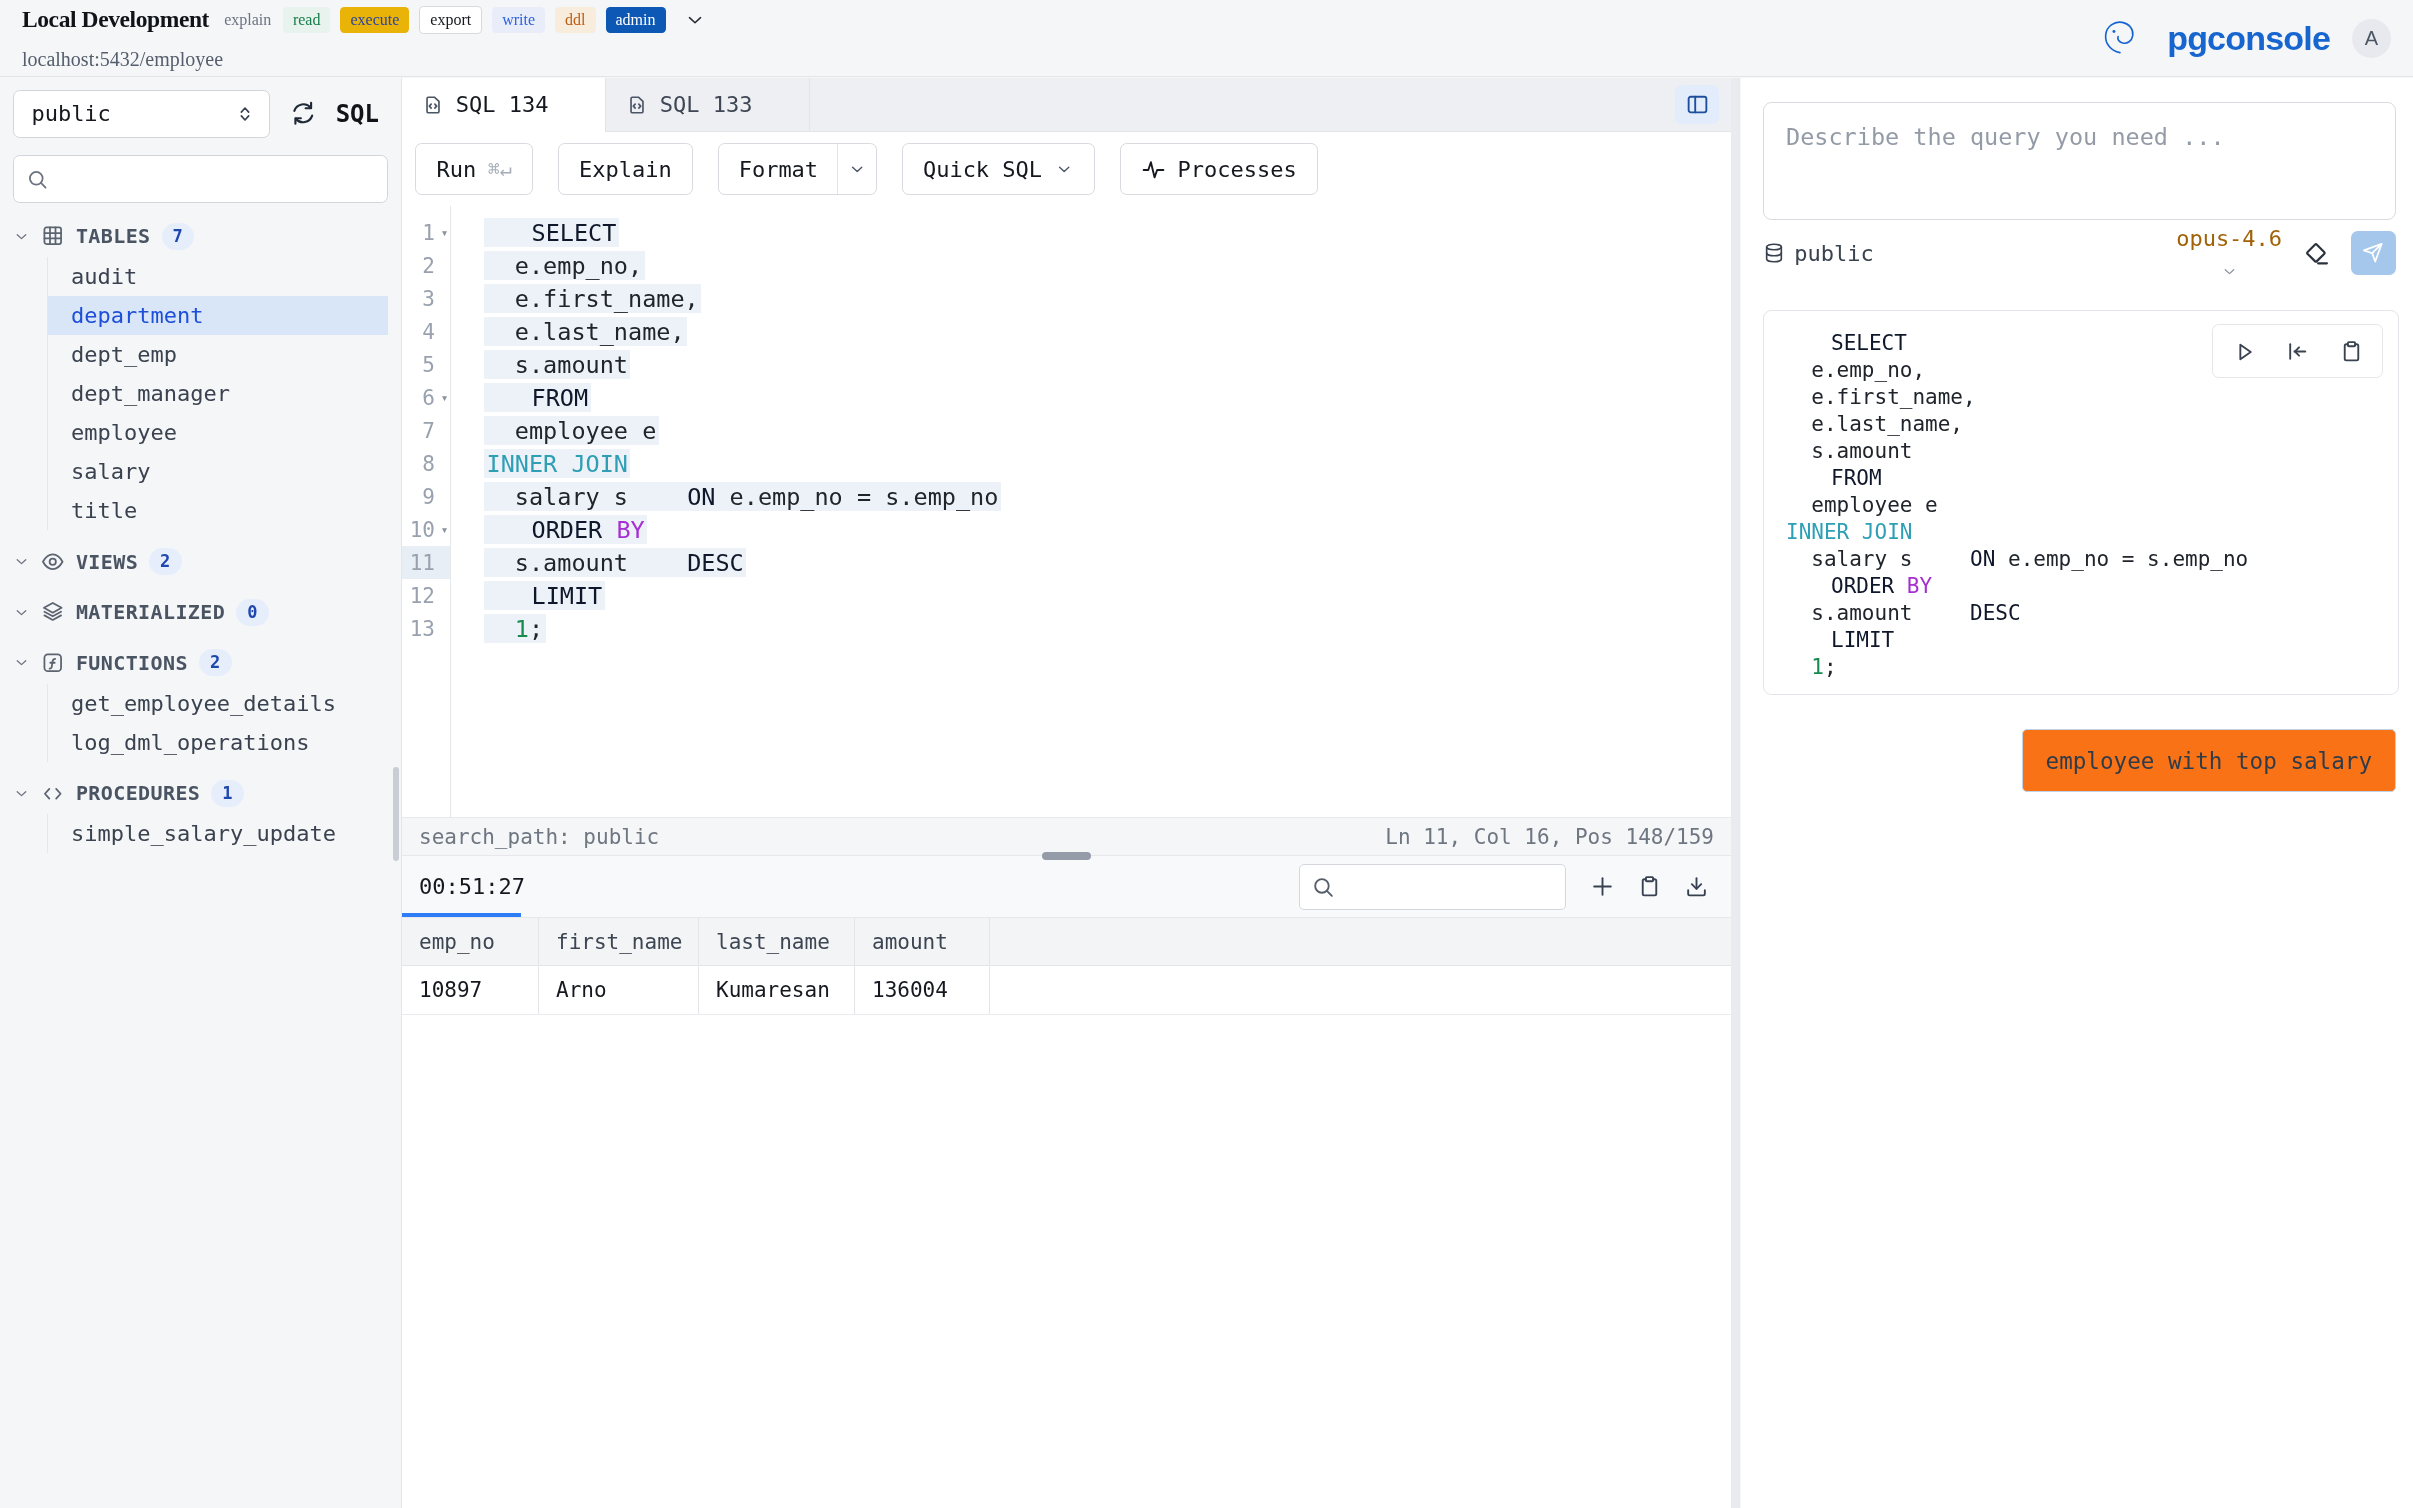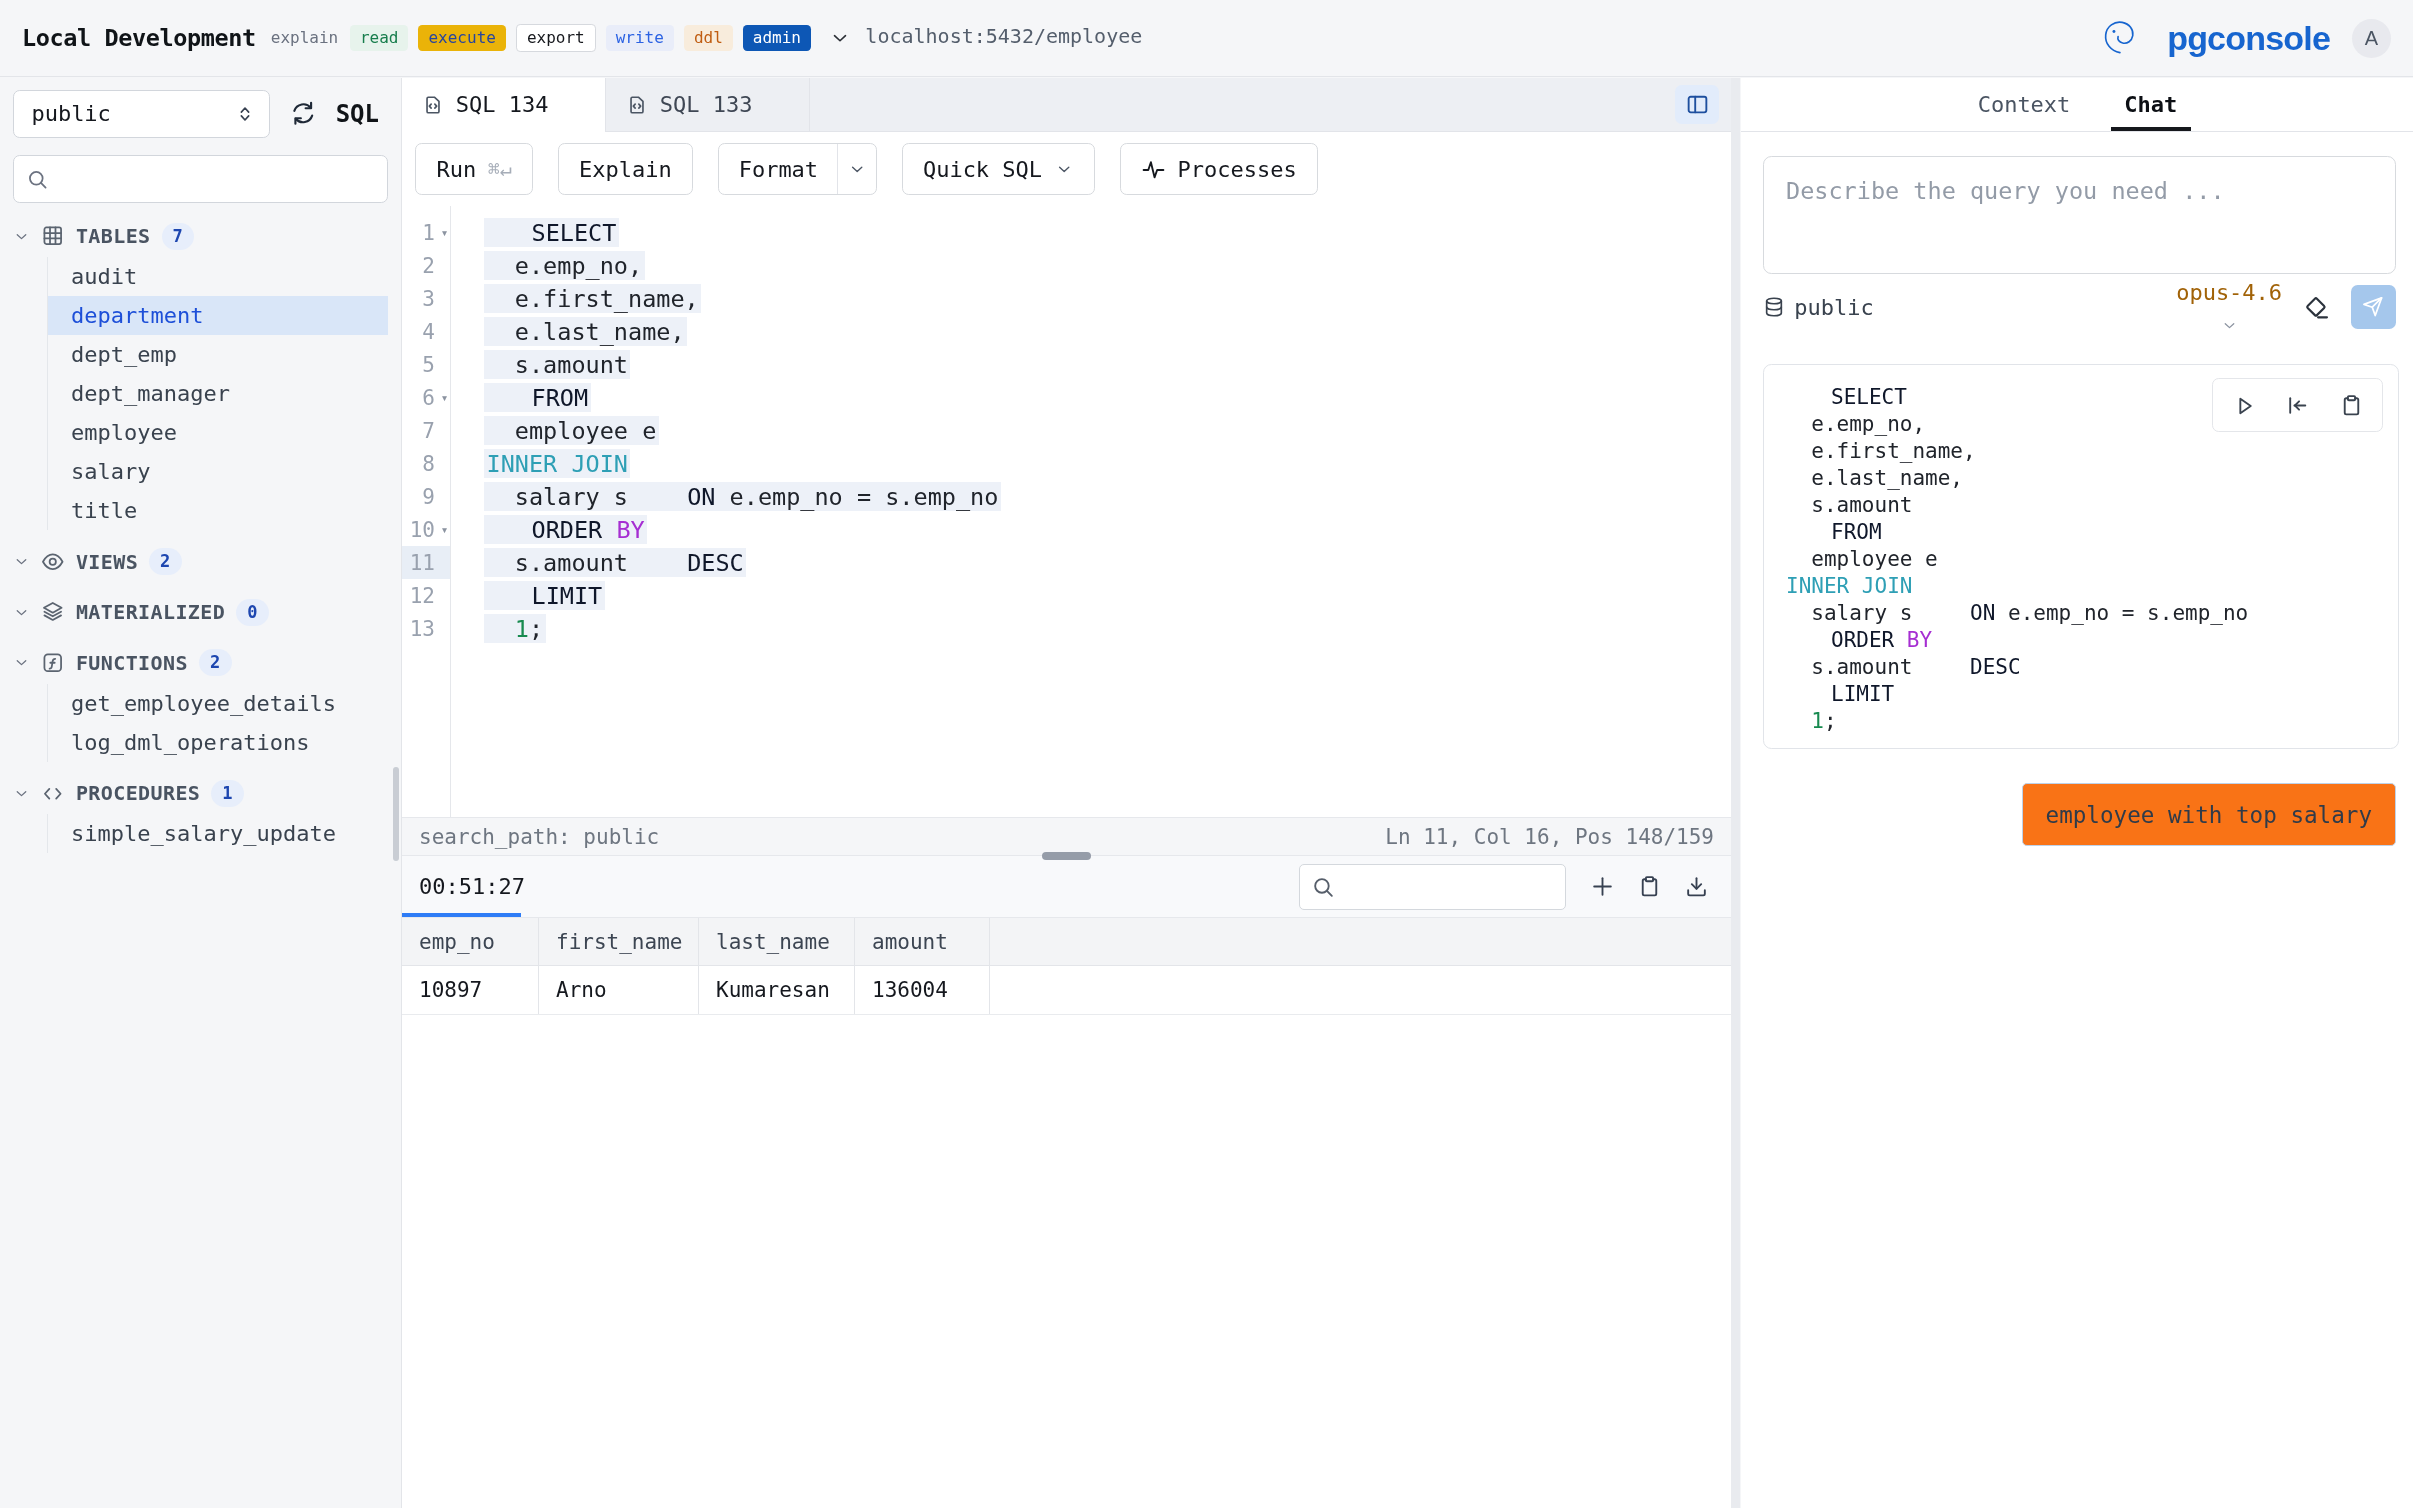--- a/index.html
+++ b/index.html
@@ -5,21 +5,21 @@
   *{box-sizing:border-box;margin:0;padding:0;}
   html,body{width:2413px;height:1508px;}
   body{position:relative;background:#f5f6f8;overflow:hidden;
        font-family:"DejaVu Sans Mono","Liberation Mono",monospace;color:#15181e;}
   .ic{display:inline-flex;align-items:center;justify-content:center;flex:none;}
   .ic svg{width:100%;height:100%;}
 
   
   #header{position:absolute;left:0;top:0;width:2413px;height:77px;border-bottom:0.8px solid #e3e5e9;
           display:flex;justify-content:space-between;align-items:center;padding:0 22px;}
-  #hdr-left{display:flex;flex-direction:row;gap:14px;}
+  #hdr-left{display:flex;flex-direction:column;gap:14px;font-family:Liberation Serif, serif;}
   #hdr-line1{display:flex;align-items:center;gap:13.4px;}
   #hdr-title{font-size:23.5px;font-weight:bold;color:#101418;letter-spacing:-0.4px;}
   #hdr-tags{display:flex;align-items:center;gap:10px;}
   .tag{font-size:16px;line-height:1;padding:5px 10px;border-radius:4.2px;white-space:nowrap;}
   .tag.plain{color:#6b7280;padding:5px 1.7px;}
   .tag.green{color:#177d4c;background:#e7f3ec;}
   .tag.indigo{color:#27459f;background:#eab308;}
   .tag.outline{color:#16181d;background:#fff;border:1.3px solid #d6d9de;}
   .tag.blue{color:#2b62e3;background:#e9edf9;}
   .tag.orange{color:#c05d12;background:#f8ecdc;}
@@ -460,24 +460,20 @@
         <div class="tcell c3">136004</div>
         <div class="tcell fill"></div>
       </div>
     </div>
   <div id="res-body"></div>
 </div>
 <div id="drag-pill"></div>
 
 <div id="vdiv"></div>
 <div id="right">
-  <div id="rtabs">
-    <div class="rtab">Context</div>
-    <div class="rtab active">Chat</div>
-  </div>
   <div id="chatbody">
     <textarea id="prompt" placeholder="Describe the query you need ..." style=""></textarea>
     <div id="chat-controls">
       <div id="ctx-schema">
         <span class="ic" style="width:22px;height:22px;color:#39424e">
             <svg viewBox="0 0 24 24" fill="none" stroke="currentColor" stroke-width="1.8" stroke-linecap="round" stroke-linejoin="round">
               <ellipse cx="12" cy="5.5" rx="8" ry="3"></ellipse>
               <path d="M4 5.5v13c0 1.7 3.6 3 8 3s8-1.3 8-3v-13"></path>
               <path d="M4 12c0 1.7 3.6 3 8 3s8-1.3 8-3"></path>
             </svg>

